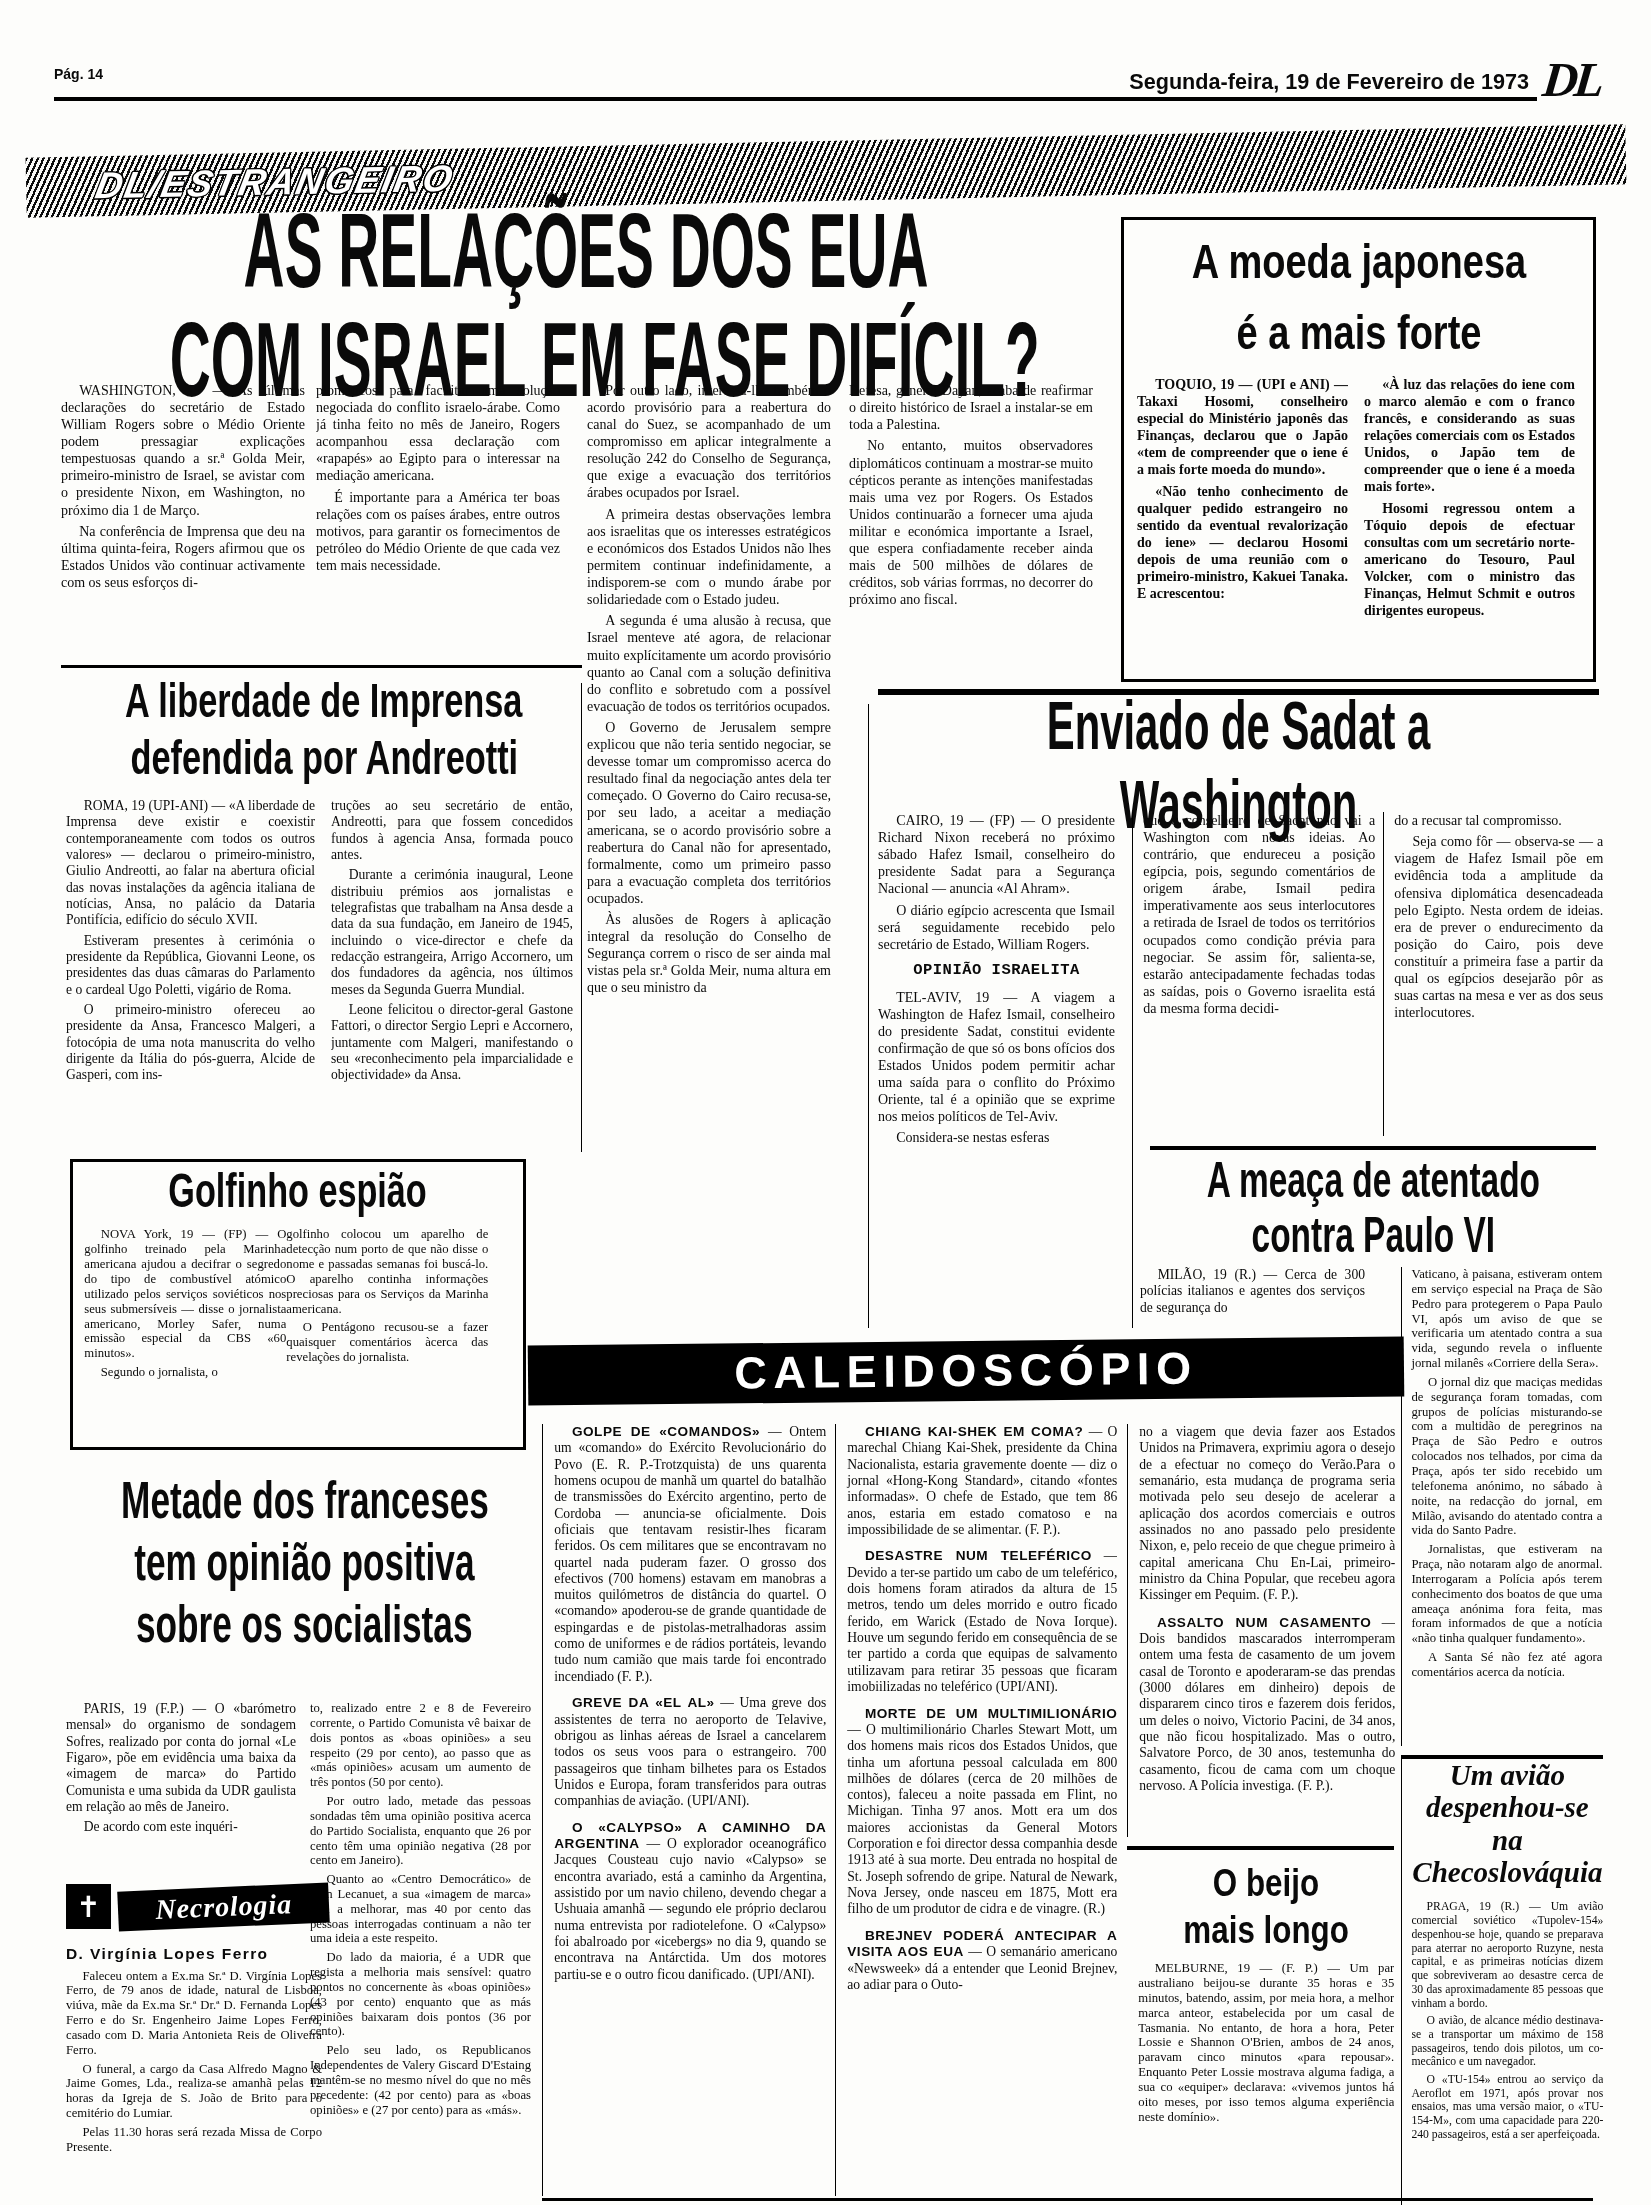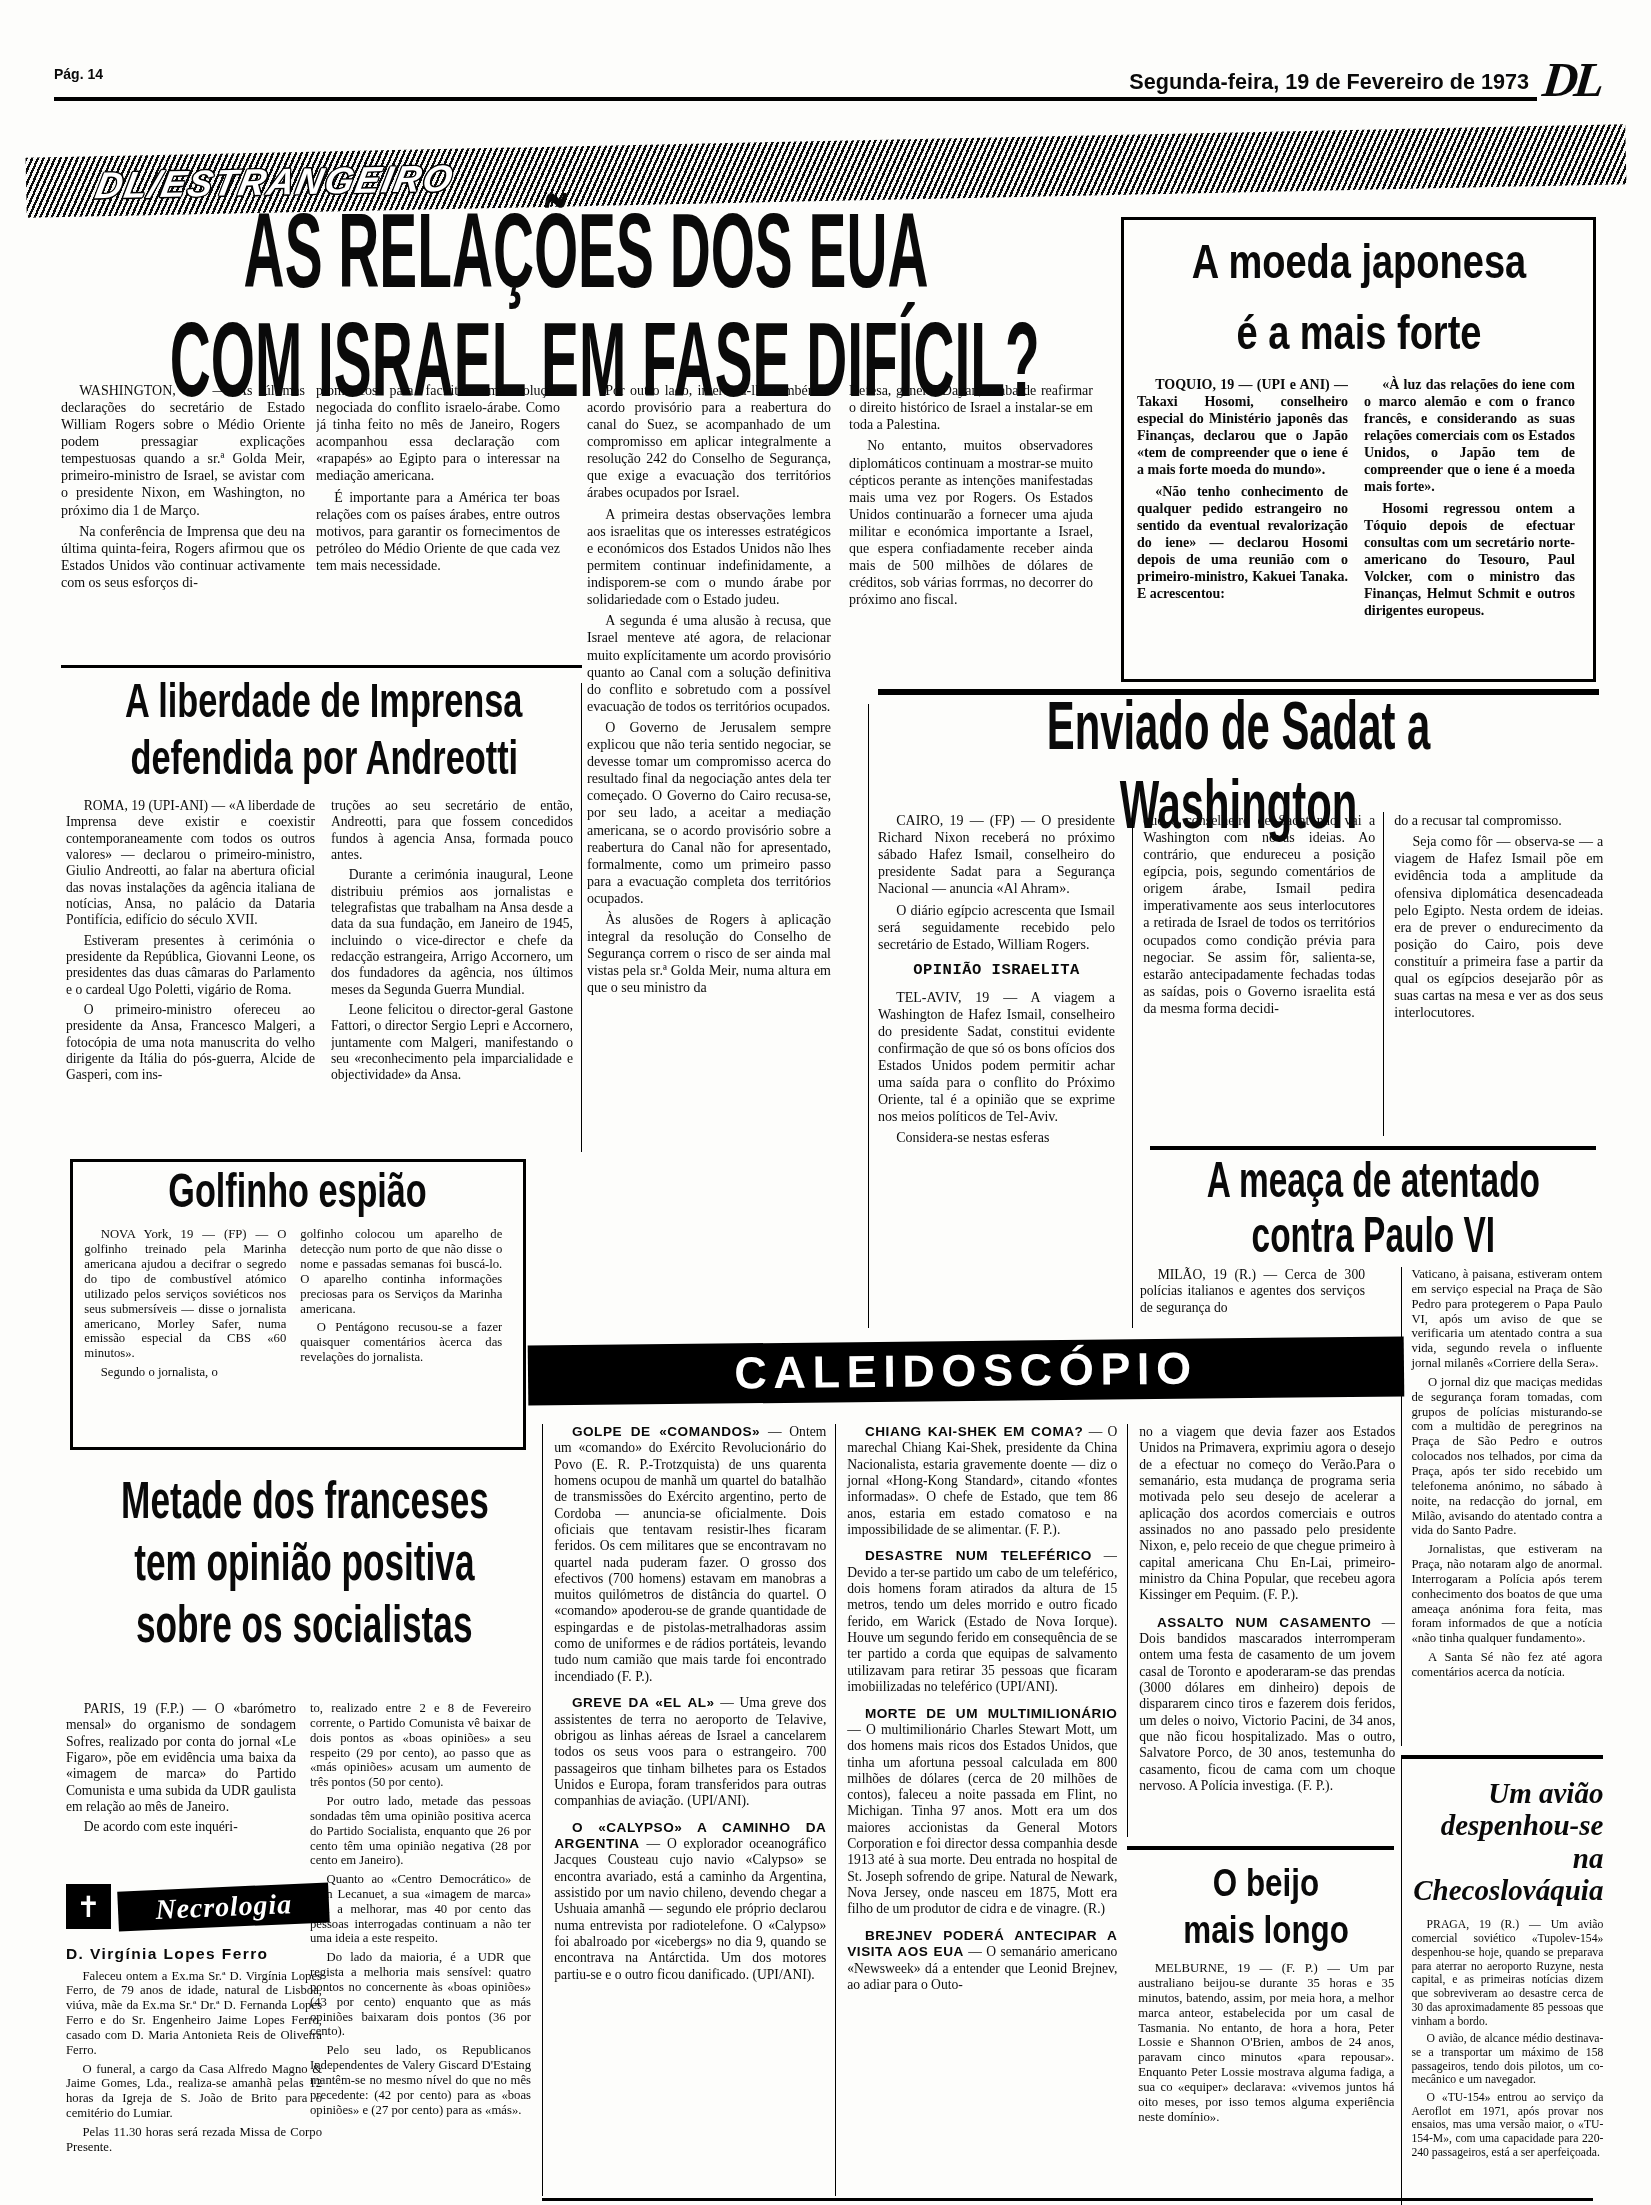--- a/index.html
+++ b/index.html
@@ -134,21 +134,21 @@
     <p class="cont">Vaticano, à paisana, estiveram ontem em serviço especial na Praça de São Pedro para protegerem o Papa Paulo VI, após um aviso de que se verificaria um atentado contra a sua vida, segundo revela o influente jornal milanês «Corriere della Sera».</p>
     <p>O jornal diz que maciças medidas de segurança foram tomadas, com grupos de polícias misturando-se com a multidão de peregrinos na Praça de São Pedro e outros colocados nos telhados, por cima da Praça, após ter sido recebido um telefonema anónimo, no sábado à noite, na redacção do jornal, em Milão, avisando do atentado contra a vida do Santo Padre.</p>
     <p>Jornalistas, que estiveram na Praça, não notaram algo de anormal. Interrogaram a Polícia após terem conhecimento dos boatos de que uma ameaça anónima fora feita, mas foram informados de que a notícia «não tinha qualquer fundamento».</p>
     <p>A Santa Sé não fez até agora comentários acerca da notícia.</p>
   </div>
 
   <div class="abs" style="left:70px;top:1159px;width:450px;height:285px;border:3.3px solid #000;overflow:hidden;">
     <div style="text-align:center;margin-top:8.4px;">
       <span class="cond" style="font-size:38px;transform:scale(.9,1.25);">Golfinho espião</span>
     </div>
-    <div style="display:flex;gap:14px;padding:14px 11.3px 0 11.3px;">
+    <div style="display:flex;gap:0;padding:14px 11.3px 0 11.3px;">
       <div class="col b27" style="width:202px;">
         <p>NOVA York, 19 — (FP) — O golfinho treinado pela Marinha americana ajudou a decifrar o segredo do tipo de combustível atómico utilizado pelos serviços soviéticos nos seus submersíveis — disse o jornalista americano, Morley Safer, numa emissão especial da CBS «60 minutos».</p>
         <p>Segundo o jornalista, o</p>
       </div>
       <div class="col b27" style="width:202px;">
         <p class="cont">golfinho colocou um aparelho de detecção num porto de que não disse o nome e passadas semanas foi buscá-lo. O aparelho continha informações preciosas para os Serviços da Marinha americana.</p>
         <p>O Pentágono recusou-se a fazer quaisquer comentários àcerca das revelações do jornalista.</p>
       </div>
     </div>
   </div>
@@ -179,21 +179,21 @@
     </div>
     <div style="text-align:center;margin-top:9.4px;">
       <span class="cond" style="font-size:33px;transform:scale(.95,1.15);">mais longo</span>
     </div>
     <div class="col b27" style="margin-top:11.7px;">
       <p>MELBURNE, 19 — (F. P.) — Um par australiano beijou-se durante 35 horas e 35 minutos, batendo, assim, por meia hora, a melhor marca anteor, estabelecida por um casal de Tasmania. No entanto, de hora a hora, Peter Lossie e Shannon O'Brien, ambos de 24 anos, paravam cinco minutos «para repousar». Enquanto Peter Lossie mostrava alguma fadiga, a sua co «equiper» declarava: «vivemos juntos há oito meses, por isso temos alguma experiência neste domínio».</p>
     </div>
   </div>
 
   <div class="abs" style="left:1401px;top:1755px;width:192px;height:448px;border-top:4.2px solid #000;border-left:1.4px solid #000;padding-left:9.4px;overflow:hidden;">
-    <div style="text-align:right;margin-top:18px;font-weight:900;font-style:italic;font-size:29px;line-height:1.12;font-family:'Liberation Serif',serif;">
+    <div style="text-align:center;margin-top:0;font-weight:900;font-style:italic;font-size:29px;line-height:1.12;font-family:'Liberation Serif',serif;">
       <div>Um avião</div>
       <div>despenhou-se</div>
       <div>na</div>
       <div>Checoslováquia</div>
     </div>
     <div class="col b25" style="margin-top:11.3px;">
       <p>PRAGA, 19 (R.) — Um avião comercial soviético «Tupolev-154» despenhou-se hoje, quando se preparava para aterrar no aeroporto Ruzyne, nesta capital, e as primeiras notícias dizem que sobreviveram ao desastre cerca de 30 das aproximadamente 85 pessoas que vinham a bordo.</p>
       <p>O avião, de alcance médio destinava-se a transportar um máximo de 158 passageiros, tendo dois pilotos, um co-mecânico e um navegador.</p>
       <p>O «TU-154» entrou ao serviço da Aeroflot em 1971, após provar nos ensaios, mas uma versão maior, o «TU-154-M», com uma capacidade para 220-240 passageiros, está a ser aperfeiçoada.</p>
     </div>

